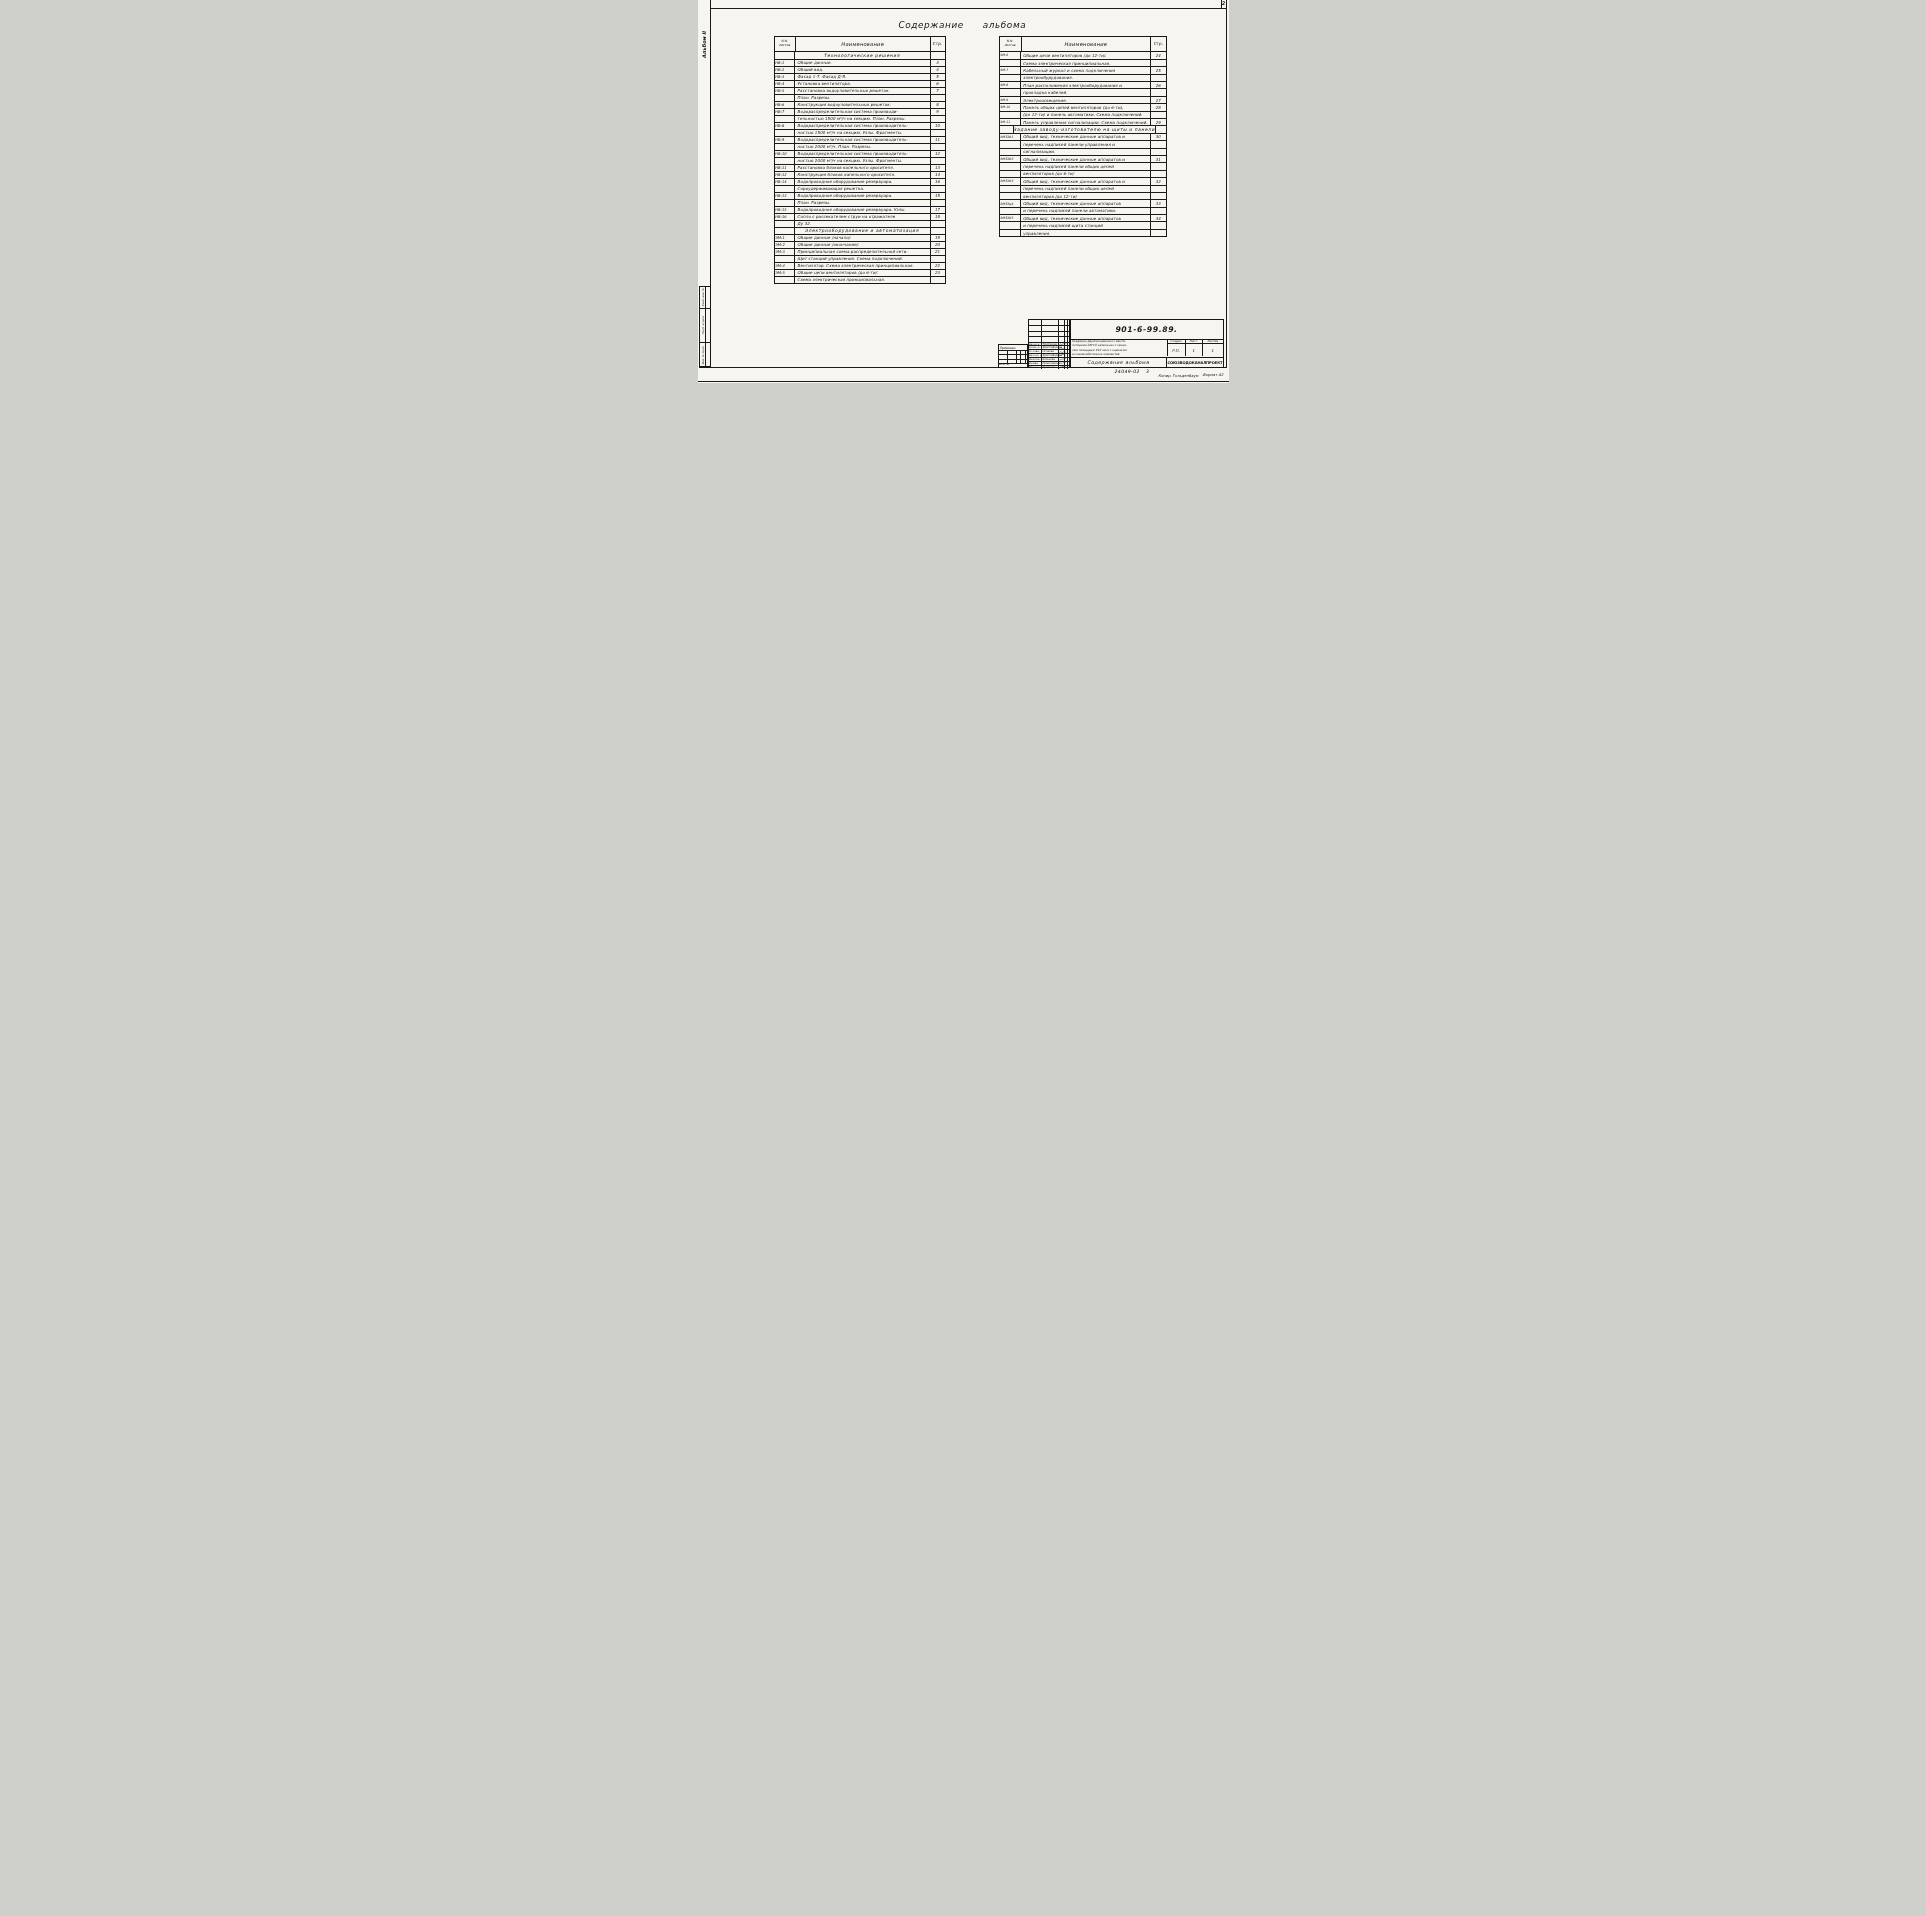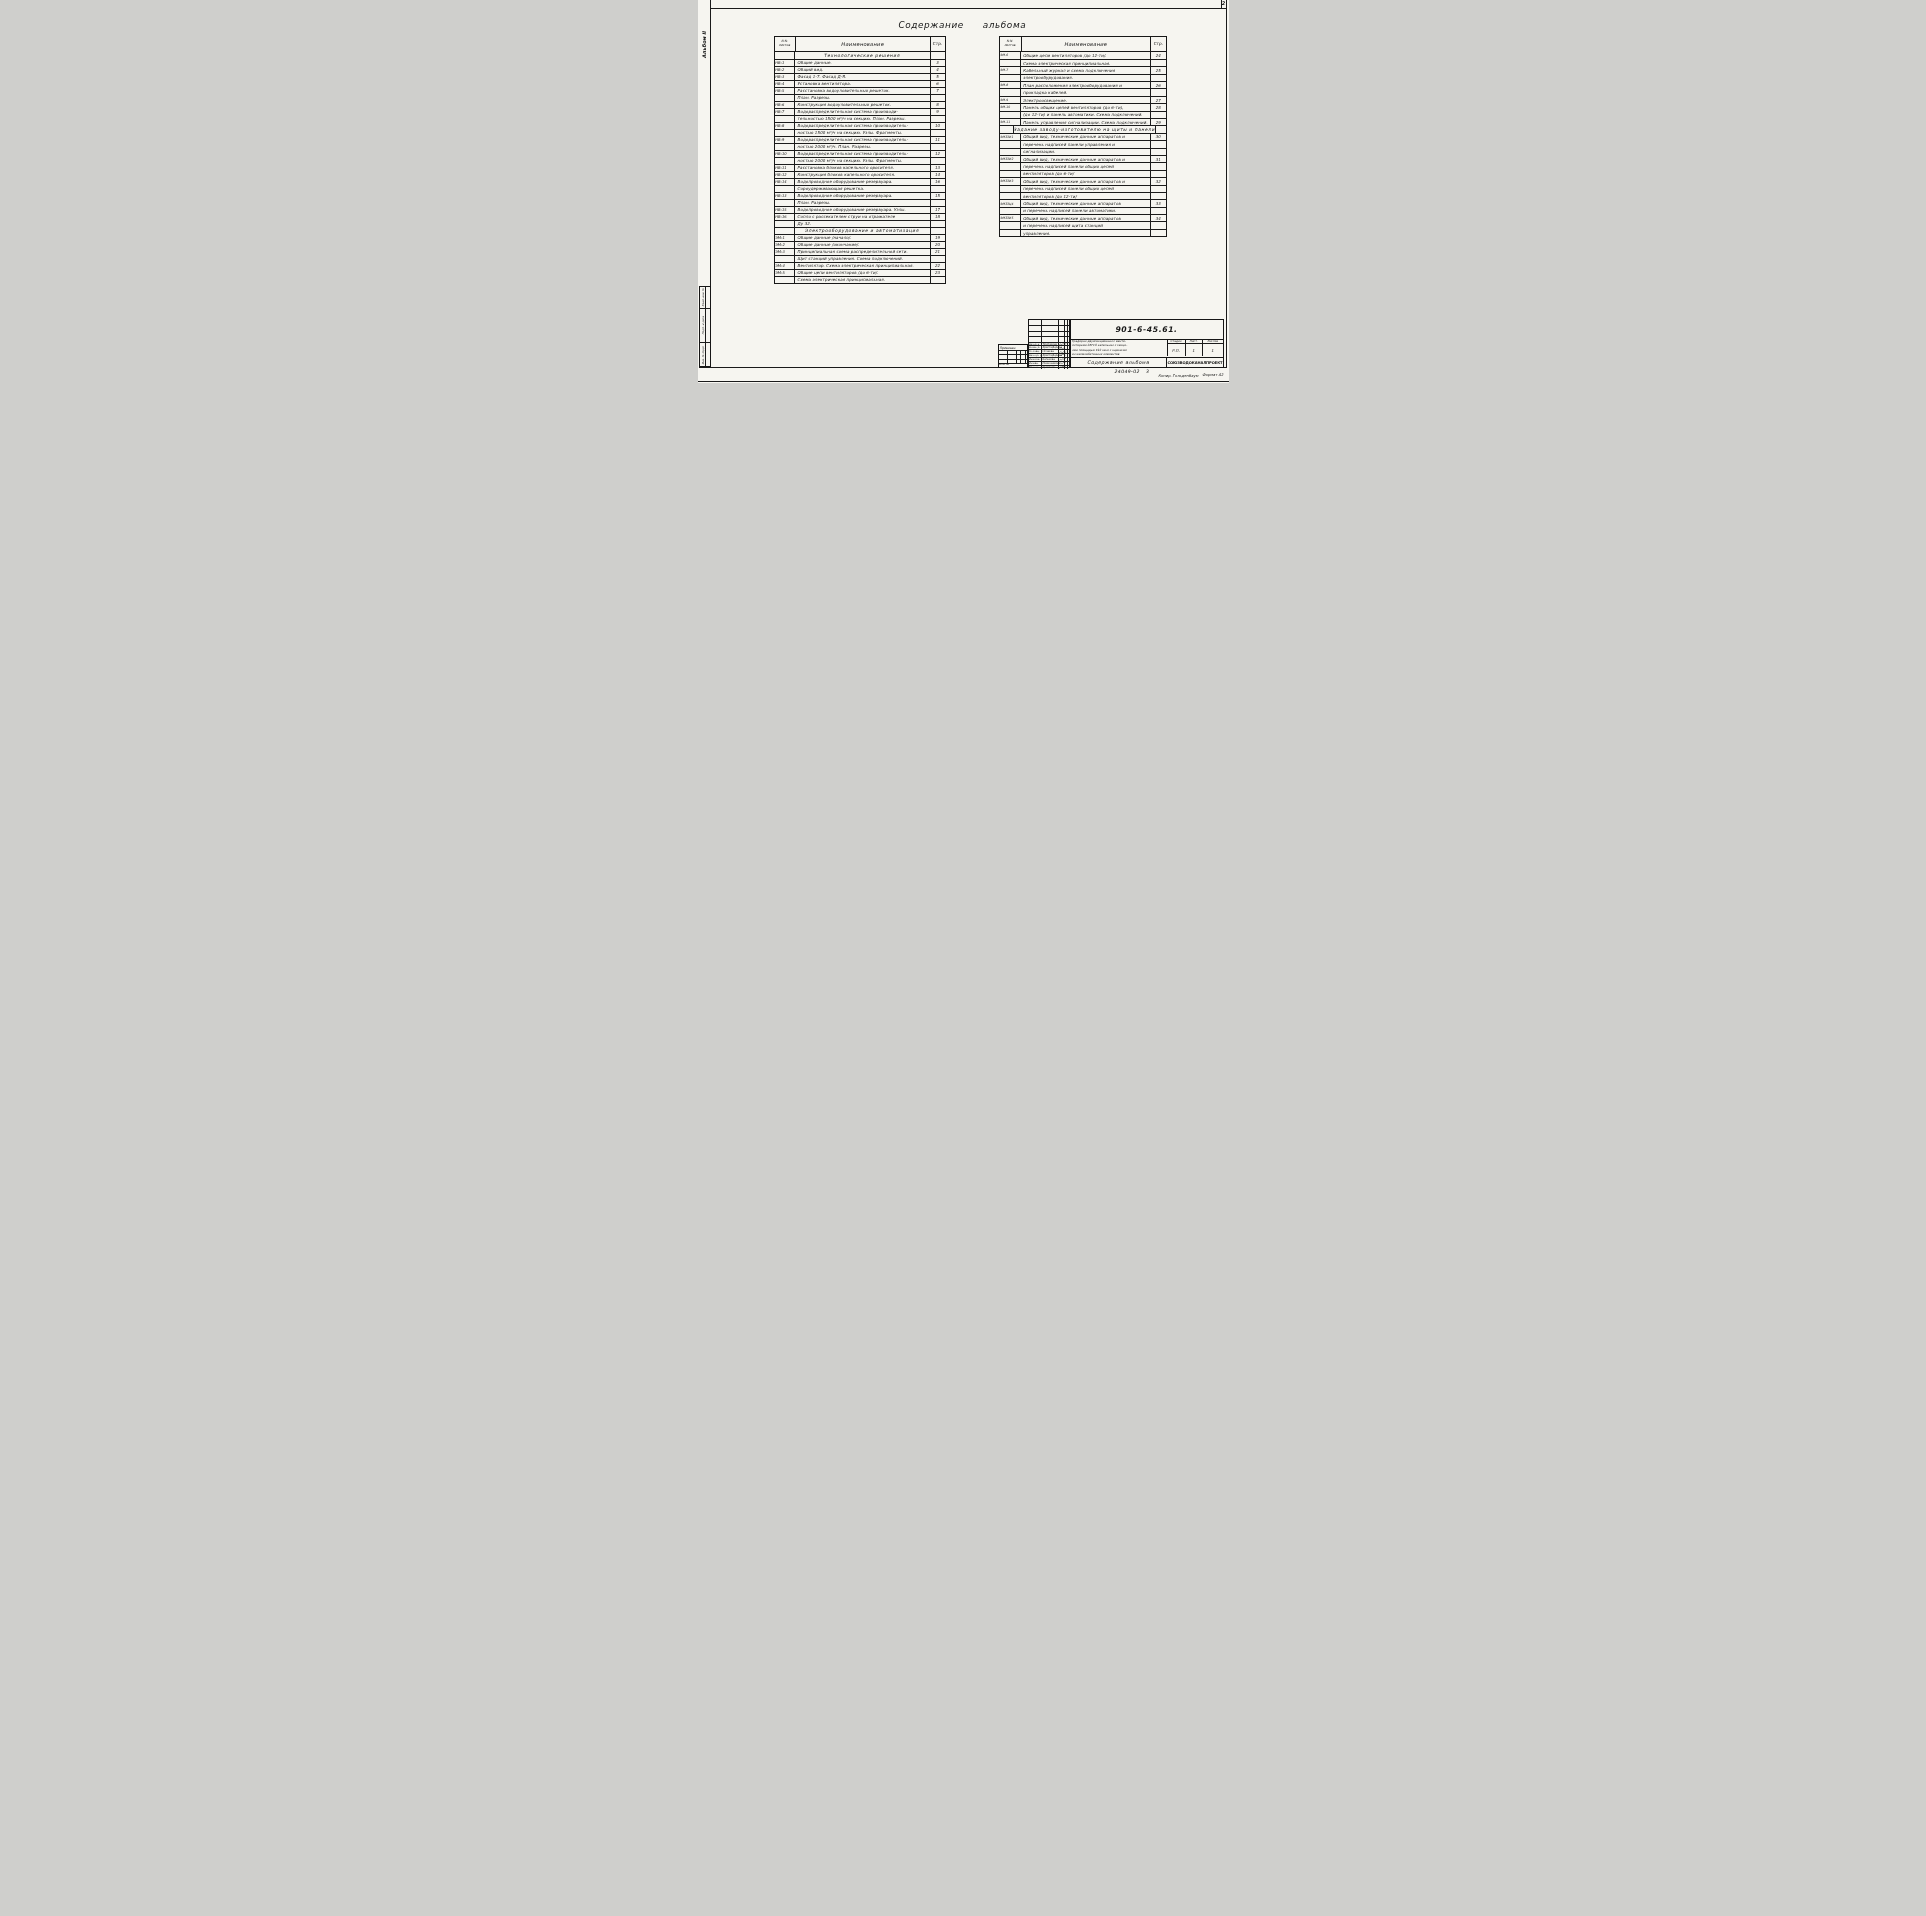--- a/index.html
+++ b/index.html
@@ -557,21 +557,21 @@
       <div class="tl-h" style="top:13.5px"></div>
       <div class="tl-h" style="top:17.7px"></div>
       <div class="tl-v" style="left:8px"></div>
       <div class="tl-v" style="left:17px"></div>
       <div class="tl-v" style="left:21.6px"></div>
       <div class="tl-v" style="left:26.6px"></div>
       <div class="inv">Инв. №</div>
     </div>
 
     <div class="tb-right">
-      <div class="code">901-6-45.61.</div>
+      <div class="code">901-6-99.89.</div>
       <div class="desc">
         <div>Градирня двухсекционная с венти-</div>
         <div>ляторами 2ВГ10 капельная с секци-</div>
         <div>ями площадью 192 кв.м с каркасом</div>
         <div>из железобетонных элементов</div>
       </div>
       <div class="stage">
         <div class="stage-h">Стадия</div>
         <div class="stage-h">Лист.</div>
         <div class="stage-h">Листов</div>

